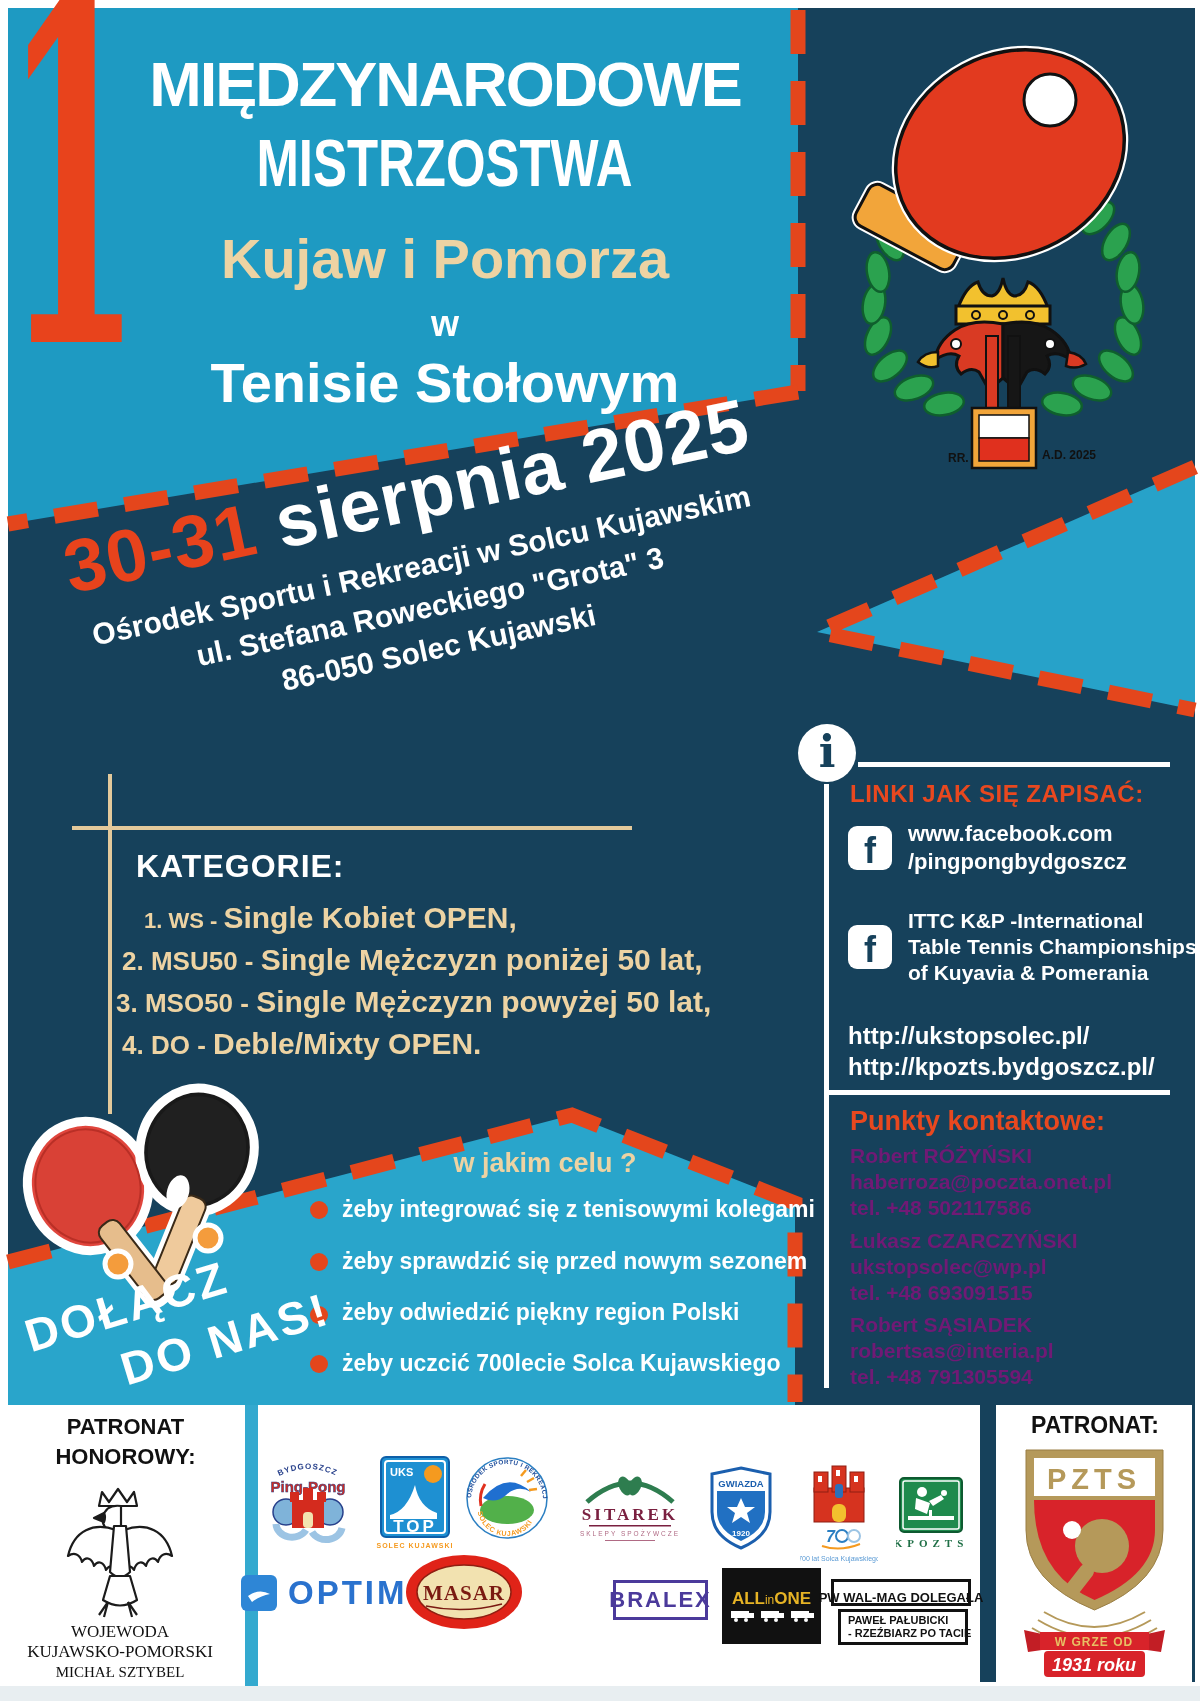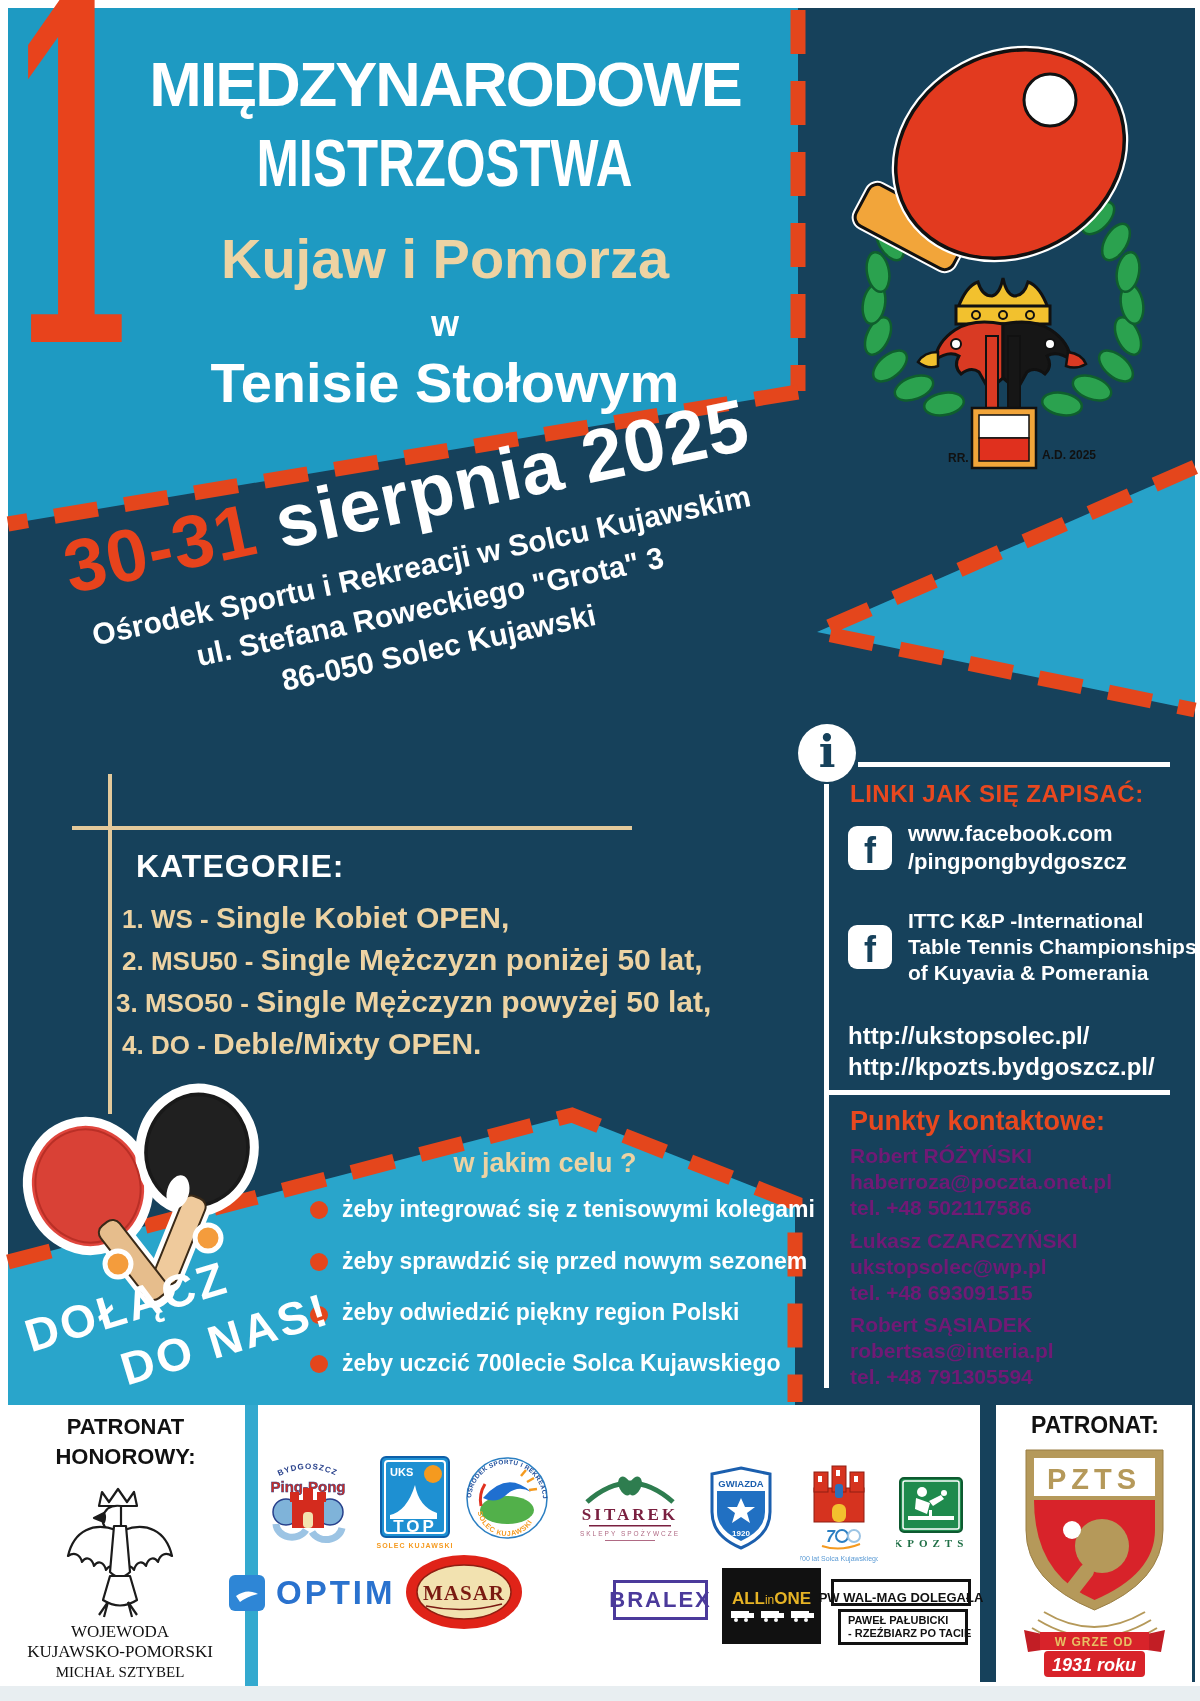--- a/index.html
+++ b/index.html
@@ -116,21 +116,21 @@
     <div class="b w nw" style="font-size:30px;margin-top:12px;">Ośrodek Sportu i Rekreacji w Solcu Kujawskim</div>
     <div class="b w nw" style="font-size:30px;margin-top:8px;">ul. Stefana Roweckiego "Grota" 3</div>
     <div class="b w nw" style="font-size:30px;margin-top:8px;">86-050 Solec Kujawski</div>
   </div>
 
   <div class="abs tanline" style="left:108px;top:774px;width:4px;height:340px;"></div>
   <div class="abs tanline" style="left:72px;top:826px;width:560px;height:4px;"></div>
 
   <div class="abs b w nw" style="left:136px;top:848px;font-size:32px;letter-spacing:1px;">KATEGORIE:</div>
   <div class="abs tan nw" style="left:122px;top:901px;">
-    <span class="b" style="font-size:26px;">1. WS - </span><span class="b" style="font-size:30px;margin-top:40px;">Single Kobiet OPEN,</span>
+    <span class="b" style="font-size:22px;margin-left:22px;">1. WS - </span><span class="b" style="font-size:30px;margin-top:40px;">Single Kobiet OPEN,</span>
   </div>
   <div class="abs tan nw" style="left:122px;top:943px;">
     <span class="b" style="font-size:26px;">2. MSU50 - </span><span class="b" style="font-size:30px;">Single Mężczyzn poniżej 50 lat,</span>
   </div>
   <div class="abs tan nw" style="left:116px;top:985px;">
     <span class="b" style="font-size:26px;">3. MSO50 - </span><span class="b" style="font-size:30px;">Single Mężczyzn powyżej 50 lat,</span>
   </div>
   <div class="abs tan nw" style="left:122px;top:1027px;">
     <span class="b" style="font-size:26px;">4. DO - </span><span class="b" style="font-size:30px;">Deble/Mixty OPEN.</span>
   </div>
@@ -328,21 +328,21 @@
     <rect x="7" y="5" width="56" height="48" rx="2" fill="none" stroke="#fff" stroke-width="1.5"></rect>
     <circle cx="26" cy="16" r="5" fill="#fff"></circle>
     <path d="M20,22 l14,5 l-3,11 l-12,-5 z" fill="#fff"></path>
     <path d="M33,25 l12,-6 l3,4 l-11,7 z" fill="#fff"></path>
     <circle cx="48" cy="17" r="3" fill="#fff"></circle>
     <rect x="12" y="40" width="46" height="4" fill="#fff"></rect>
     <rect x="33" y="34" width="3" height="8" fill="#fff"></rect>
     <text x="35" y="71" text-anchor="middle" font-family="Liberation Serif,serif" font-size="11" font-weight="bold" fill="#1F6F46" letter-spacing="5">KPOZTS</text>
   </svg>
 
-  <div class="abs" style="left:228px;top:1574px;display:flex;align-items:center;gap:10px;">
+  <div class="abs" style="left:240px;top:1574px;display:flex;align-items:center;gap:10px;">
     <svg width="38" height="38" viewBox="0 0 38 38">
       <rect x="1" y="1" width="36" height="36" rx="6" fill="#2E86D6"></rect>
       <path d="M8,22 Q19,14 30,20 Q20,22 12,28 Z" fill="#fff"></path>
     </svg>
     <span class="b nw" style="font-size:33px;color:#2A72CE;letter-spacing:3px;">OPTIM</span>
   </div>
 
   <svg class="abs" style="left:404px;top:1552px;" width="120" height="80" viewBox="0 0 120 80">
     <ellipse cx="60" cy="40" rx="58" ry="37" fill="#E02318"></ellipse>
     <ellipse cx="60" cy="40" rx="47" ry="27" fill="#F2E2B0" stroke="#8F1F12" stroke-width="1.5"></ellipse>

